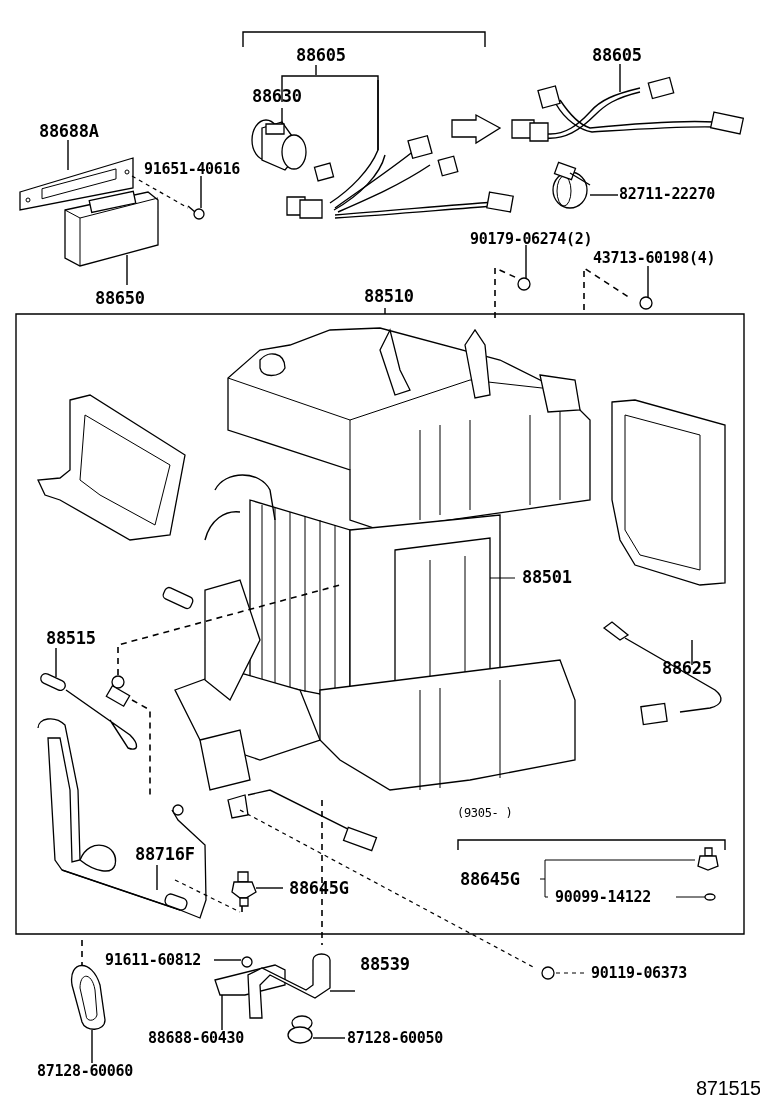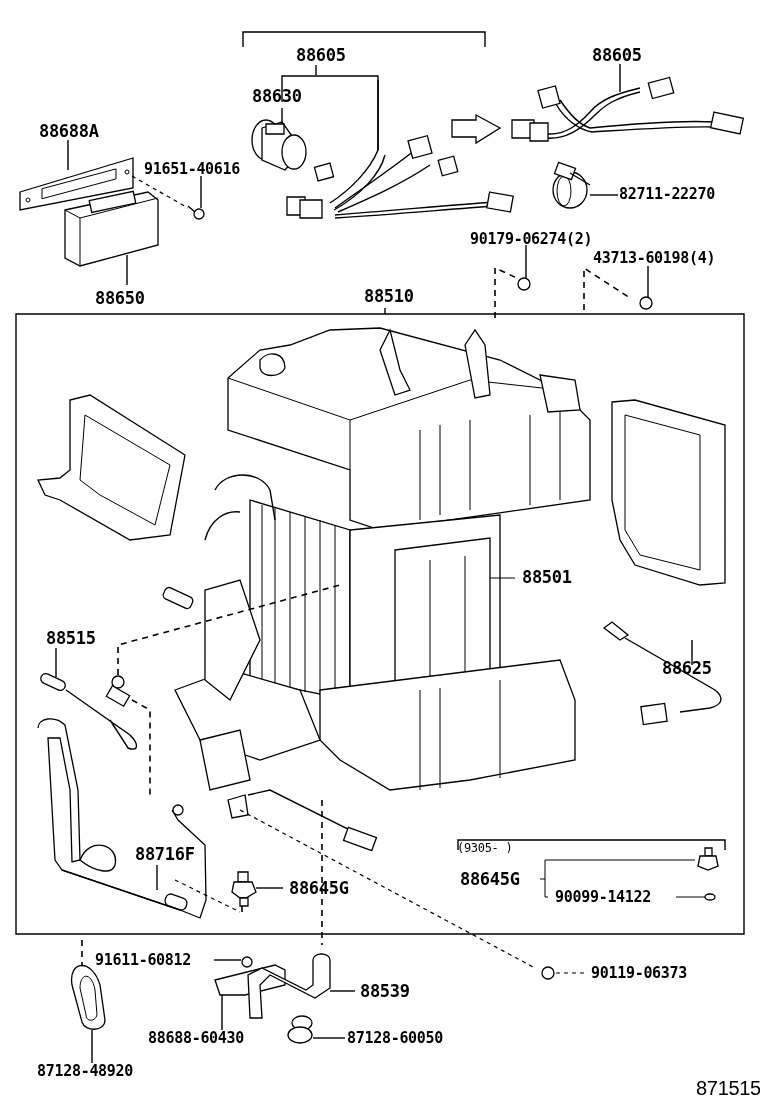--- a/index.html
+++ b/index.html
@@ -290,25 +290,25 @@
 <span class="lbl sm" style="left:470px;top:232px;">90179-06274(2)</span>
 <span class="lbl sm" style="left:593px;top:251px;">43713-60198(4)</span>
 
 <span class="lbl" style="left:364px;top:288px;">88510</span>
 <span class="lbl" style="left:522px;top:569px;">88501</span>
 <span class="lbl" style="left:662px;top:620px;margin-top:40px;">88625</span>
 <span class="lbl" style="left:27px;top:630px;margin-left:19px;">88515</span>
 <span class="lbl" style="left:135px;top:846px;">88716F</span>
 <span class="lbl" style="left:289px;top:880px;">88645G</span>
 
-<span class="lbl xs" style="left:457px;top:842px;text-align:right;">(9305-      )</span>
+<span class="lbl xs" style="left:457px;top:807px;text-align:right;">(9305-      )</span>
 <span class="lbl" style="left:460px;top:871px;">88645G</span>
 <span class="lbl sm" style="left:555px;top:890px;">90099-14122</span>
 
-<span class="lbl sm" style="left:95px;top:953px;text-align:center;">91611-60812</span>
-<span class="lbl" style="left:360px;top:983px;">88539</span>
+<span class="lbl sm" style="left:105px;top:953px;text-align:center;">91611-60812</span>
+<span class="lbl" style="left:360px;top:956px;">88539</span>
 <span class="lbl sm" style="left:591px;top:966px;">90119-06373</span>
 <span class="lbl sm" style="left:148px;top:1031px;">88688-60430</span>
 <span class="lbl sm" style="left:347px;top:1031px;">87128-60050</span>
-<span class="lbl sm" style="left:37px;top:1064px;">87128-48920</span>
+<span class="lbl sm" style="left:37px;top:1064px;">87128-60060</span>
 
 <span class="lbl code" style="left:696px;top:1078px;">871515G</span>
 </div>
 
 </body></html>

